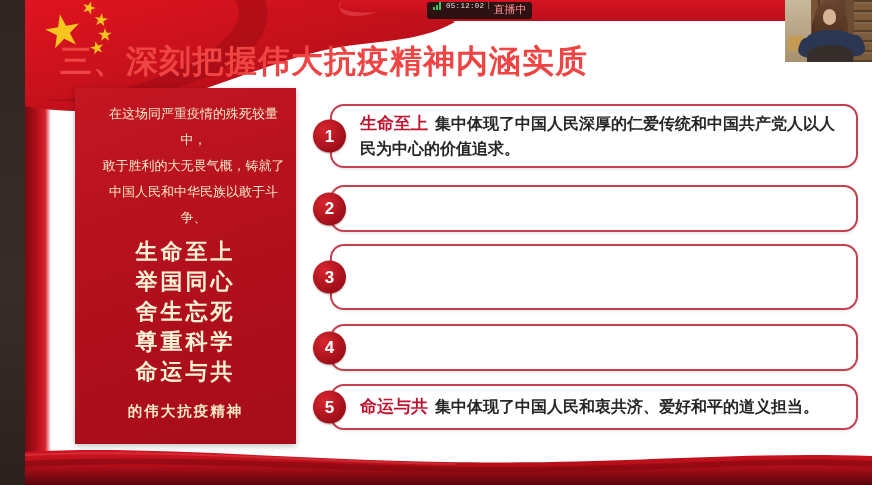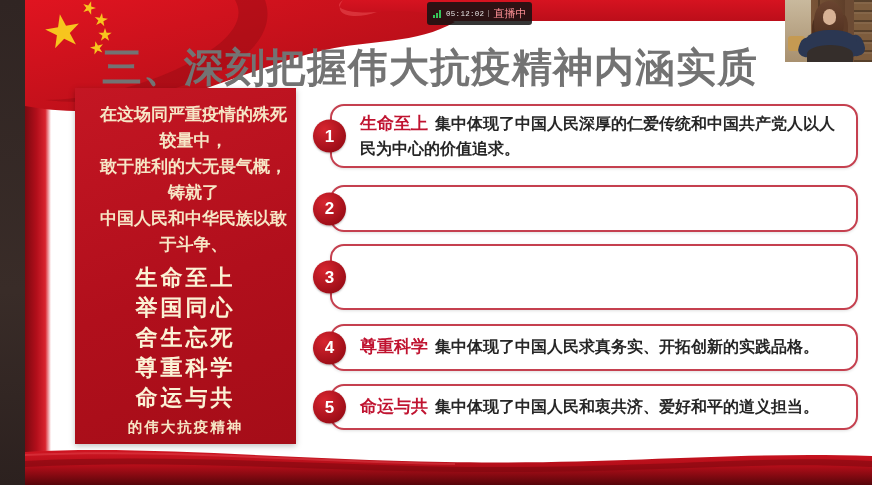--- a/index.html
+++ b/index.html
@@ -10,21 +10,21 @@
   .edge-strip{position:absolute;left:0;top:0;width:25px;height:485px;
               background:linear-gradient(180deg,#302523 0%,#392c28 60%,#2c211f 100%);}
   
   .top-band{position:absolute;left:25px;top:0;width:847px;height:21px;
             background:linear-gradient(180deg,#d61320 0%,#bc0e1a 100%);}
   
   .left-curtain{position:absolute;left:25px;top:0;width:26px;height:485px;
                 background:linear-gradient(90deg,#7c0910 0%,#b30f1b 45%,#d8242e 78%,rgba(216,36,46,0) 100%);}
   .flag-svg{position:absolute;left:25px;top:0;width:430px;height:115px;}
   
-  .status-pill{position:absolute;left:427px;top:2px;height:23px;display:flex;align-items:center;
+  .status-pill{position:absolute;left:427px;top:2px;height:17px;display:flex;
                gap:4px;padding:0 6px;background:rgba(18,18,18,0.85);border-radius:3px;z-index:6;}
   .status-pill .time{font-size:7.5px;color:#e3e3e3;letter-spacing:0.3px;font-family:"Liberation Mono",monospace;}
   .status-pill .sep{width:1px;height:7px;background:rgba(255,255,255,0.35);}
   .status-pill .live{font-size:11px;color:#ff9196;}
   
   .webcam{position:absolute;left:785px;top:0;width:87px;height:62px;overflow:hidden;
           background:#6b4a33;z-index:7;}
   .wc-floor{position:absolute;left:0;top:0;width:26px;height:62px;
             background:linear-gradient(180deg,#c9b99d 0%,#a8906f 100%);}
   .wc-door{position:absolute;left:26px;top:0;width:34px;height:62px;
@@ -36,33 +36,33 @@
   .wc-hair{position:absolute;left:29px;top:1px;width:30px;height:40px;
            background:linear-gradient(180deg,#6a4430 0%,#4e2f1e 100%);border-radius:50% 50% 42% 42%;}
   .wc-strand-l{position:absolute;left:27px;top:18px;width:9px;height:27px;background:#4e2f1e;border-radius:40%;}
   .wc-strand-r{position:absolute;left:53px;top:15px;width:10px;height:31px;background:#5d3b27;border-radius:40%;}
   .wc-face{position:absolute;left:38px;top:9px;width:13px;height:16px;background:#d8b295;border-radius:50% 50% 46% 46%;}
   .wc-body{position:absolute;left:20px;top:30px;width:52px;height:27px;background:#2b3752;border-radius:45% 45% 12% 12%;}
   .wc-arm-l{position:absolute;left:14px;top:38px;width:15px;height:19px;background:#2b3752;border-radius:40%;transform:rotate(20deg);}
   .wc-arm-r{position:absolute;left:63px;top:35px;width:16px;height:21px;background:#2b3752;border-radius:40%;transform:rotate(-22deg);}
   .wc-desk{position:absolute;left:22px;top:45px;width:46px;height:18px;background:#352e2b;border-radius:50% 50% 0 0;}
   
-  .slide-title{position:absolute;left:60px;top:40px;width:740px;text-align:center;
-               font-size:40px;font-weight:bold;color:#737373;letter-spacing:1px;z-index:2;}
+  .slide-title{position:absolute;left:60px;top:40px;width:740px;
+               font-size:32px;font-weight:bold;color:#ef4444;letter-spacing:1px;z-index:2;}
   
   .quote-panel{position:absolute;left:75px;top:88px;width:221px;height:356px;z-index:3;
                background:linear-gradient(160deg,#c41623 0%,#b10f1c 55%,#a50d18 100%);
                display:flex;flex-direction:column;align-items:center;text-align:center;
                padding:13px 8px 12px 8px;box-shadow:0 2px 6px rgba(0,0,0,0.25);}
-  .quote-intro div{font-size:17px;font-weight:700;color:#f6e6c6;line-height:26px;
+  .quote-intro div{font-size:13px;font-weight:400;color:#f6e6c6;line-height:26px;
                    font-family:"DejaVu Serif",serif;margin-left:16px;}
   .phrase-list{margin-top:5px;}
   .phrase-list div{font-size:22px;font-weight:700;color:#fbf2d5;line-height:30px;letter-spacing:3px;
                    font-family:"DejaVu Serif",serif;}
-  .quote-suffix{margin-top:6px;font-size:14.5px;font-weight:700;color:#f6e6c6;letter-spacing:2px;
+  .quote-suffix{margin-top:16px;font-size:14.5px;font-weight:700;color:#f6e6c6;letter-spacing:2px;
                 font-family:"DejaVu Serif",serif;}
   .quote-citation{margin-top:auto;}
   .quote-citation div{font-size:11px;font-weight:700;color:#f3e0be;line-height:23px;letter-spacing:0.5px;
                       font-family:"DejaVu Serif",serif;}
   
   .item-box{position:absolute;left:330px;width:528px;background:#ffffff;border:2px solid #c5404f;
             border-radius:14px;display:flex;align-items:center;padding:2px 12px 2px 28px;
             box-shadow:0 1px 3px rgba(0,0,0,0.12);z-index:2;}
   .item-box .badge{position:absolute;left:-19px;top:50%;transform:translateY(-50%);
             width:33px;height:33px;border-radius:50%;
@@ -157,21 +157,20 @@
     <p><span class="kw">生命至上</span><span>集中体现了中国人民深厚的仁爱传统和中国共产党人以人民为中心的价值追求。</span></p>
   </div>
   <div class="item-box b2">
     <div class="badge">2</div>
   </div>
   <div class="item-box b3">
     <div class="badge">3</div>
   </div>
   <div class="item-box b4">
     <div class="badge">4</div>
-    <p><span class="kw">尊重科学</span><span>集中体现了中国人民求真务实、开拓创新的实践品格。</span></p>
   </div>
   <div class="item-box b5">
     <div class="badge">5</div>
     <p><span class="kw">命运与共</span><span>集中体现了中国人民和衷共济、爱好和平的道义担当。</span></p>
   </div>
 
   <svg class="ribbon-svg" viewBox="0 0 847 40" preserveAspectRatio="none">
     <defs>
       <linearGradient id="rb" x1="0" y1="0" x2="0" y2="1">
         <stop offset="0" stop-color="#d01622"></stop>

